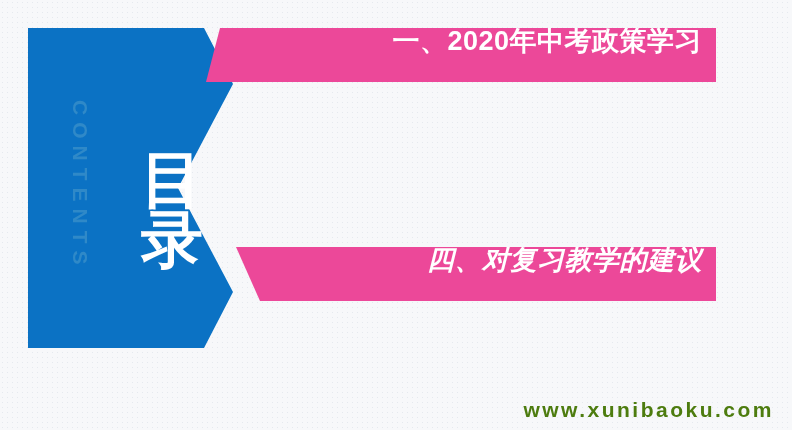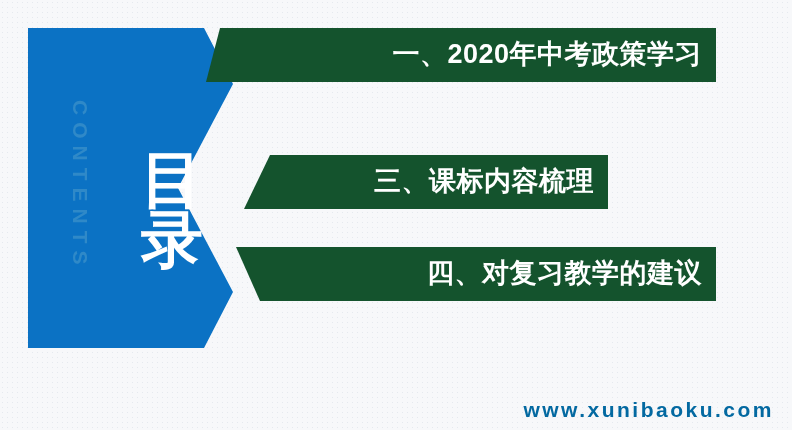--- a/index.html
+++ b/index.html
@@ -59,52 +59,52 @@
     letter-spacing:0px;
     text-align:center;
     white-space:normal;
   }
   #contents-title .cjk-char{ display:block; }
 
   
   .item-bar{
     position:absolute;
     height:54px;
-    background:#14532d;
+    background:#ec4899;
     display:flex;
-    align-items:center;
+    align-items:flex-start;
     justify-content:flex-end;
     padding-right:14px;
   }
   .item-label{
     color:#ffffff;
     font-size:27px;
     font-weight:700;
     letter-spacing:0.5px;
     white-space:nowrap;
     line-height:1;
     padding-bottom:2px;
   }
 
   #item-0{ left:206px; top:28px;  width:510px;
     clip-path: polygon(14px 0, 100% 0, 100% 100%, 0 100%); }
   #item-1{ left:213px; top:91px;  width:503px;
     clip-path: polygon(22px 0, 100% 0, 100% 100%, 0 100%); }
   #item-2{ left:244px; top:155px; width:364px;
     clip-path: polygon(26px 0, 100% 0, 100% 100%, 0 100%); }
   #item-3{ left:236px; top:247px; width:480px;
-    clip-path: polygon(0 0, 100% 0, 100% 100%, 24px 100%); }
+    clip-path: polygon(0 0, 100% 0, 100% 100%, 24px 100%); font-style: italic; }
   #item-4{ left:210px; top:320px; width:506px;
     clip-path: polygon(0 0, 100% 0, 100% 100%, 20px 100%); }
 
   
   #watermark{
     position:absolute;
     right:18px; bottom:8px;
-    color:#0369a1;
+    color:#4d7c0f;
     font-size:21px;
     font-weight:700;
     letter-spacing:2.5px;
     white-space:nowrap;
     user-select:none;
   }
 </style>
 </head>
 <body>
 
@@ -121,23 +121,20 @@
       <span class="cjk-char">目</span>
       <span class="cjk-char">录</span>
     </div>
   </div>
 
   <div class="item-bar" id="item-0">
     <span class="item-label">一、2020年中考政策学习</span>
   </div>
 
 
-  <div class="item-bar" id="item-2">
-    <span class="item-label">三、课标内容梳理</span>
-  </div>
 
   <div class="item-bar" id="item-3">
     <span class="item-label">四、对复习教学的建议</span>
   </div>
 
 
   <div id="watermark">www.xunibaoku.com</div>
 
 </div>
 

